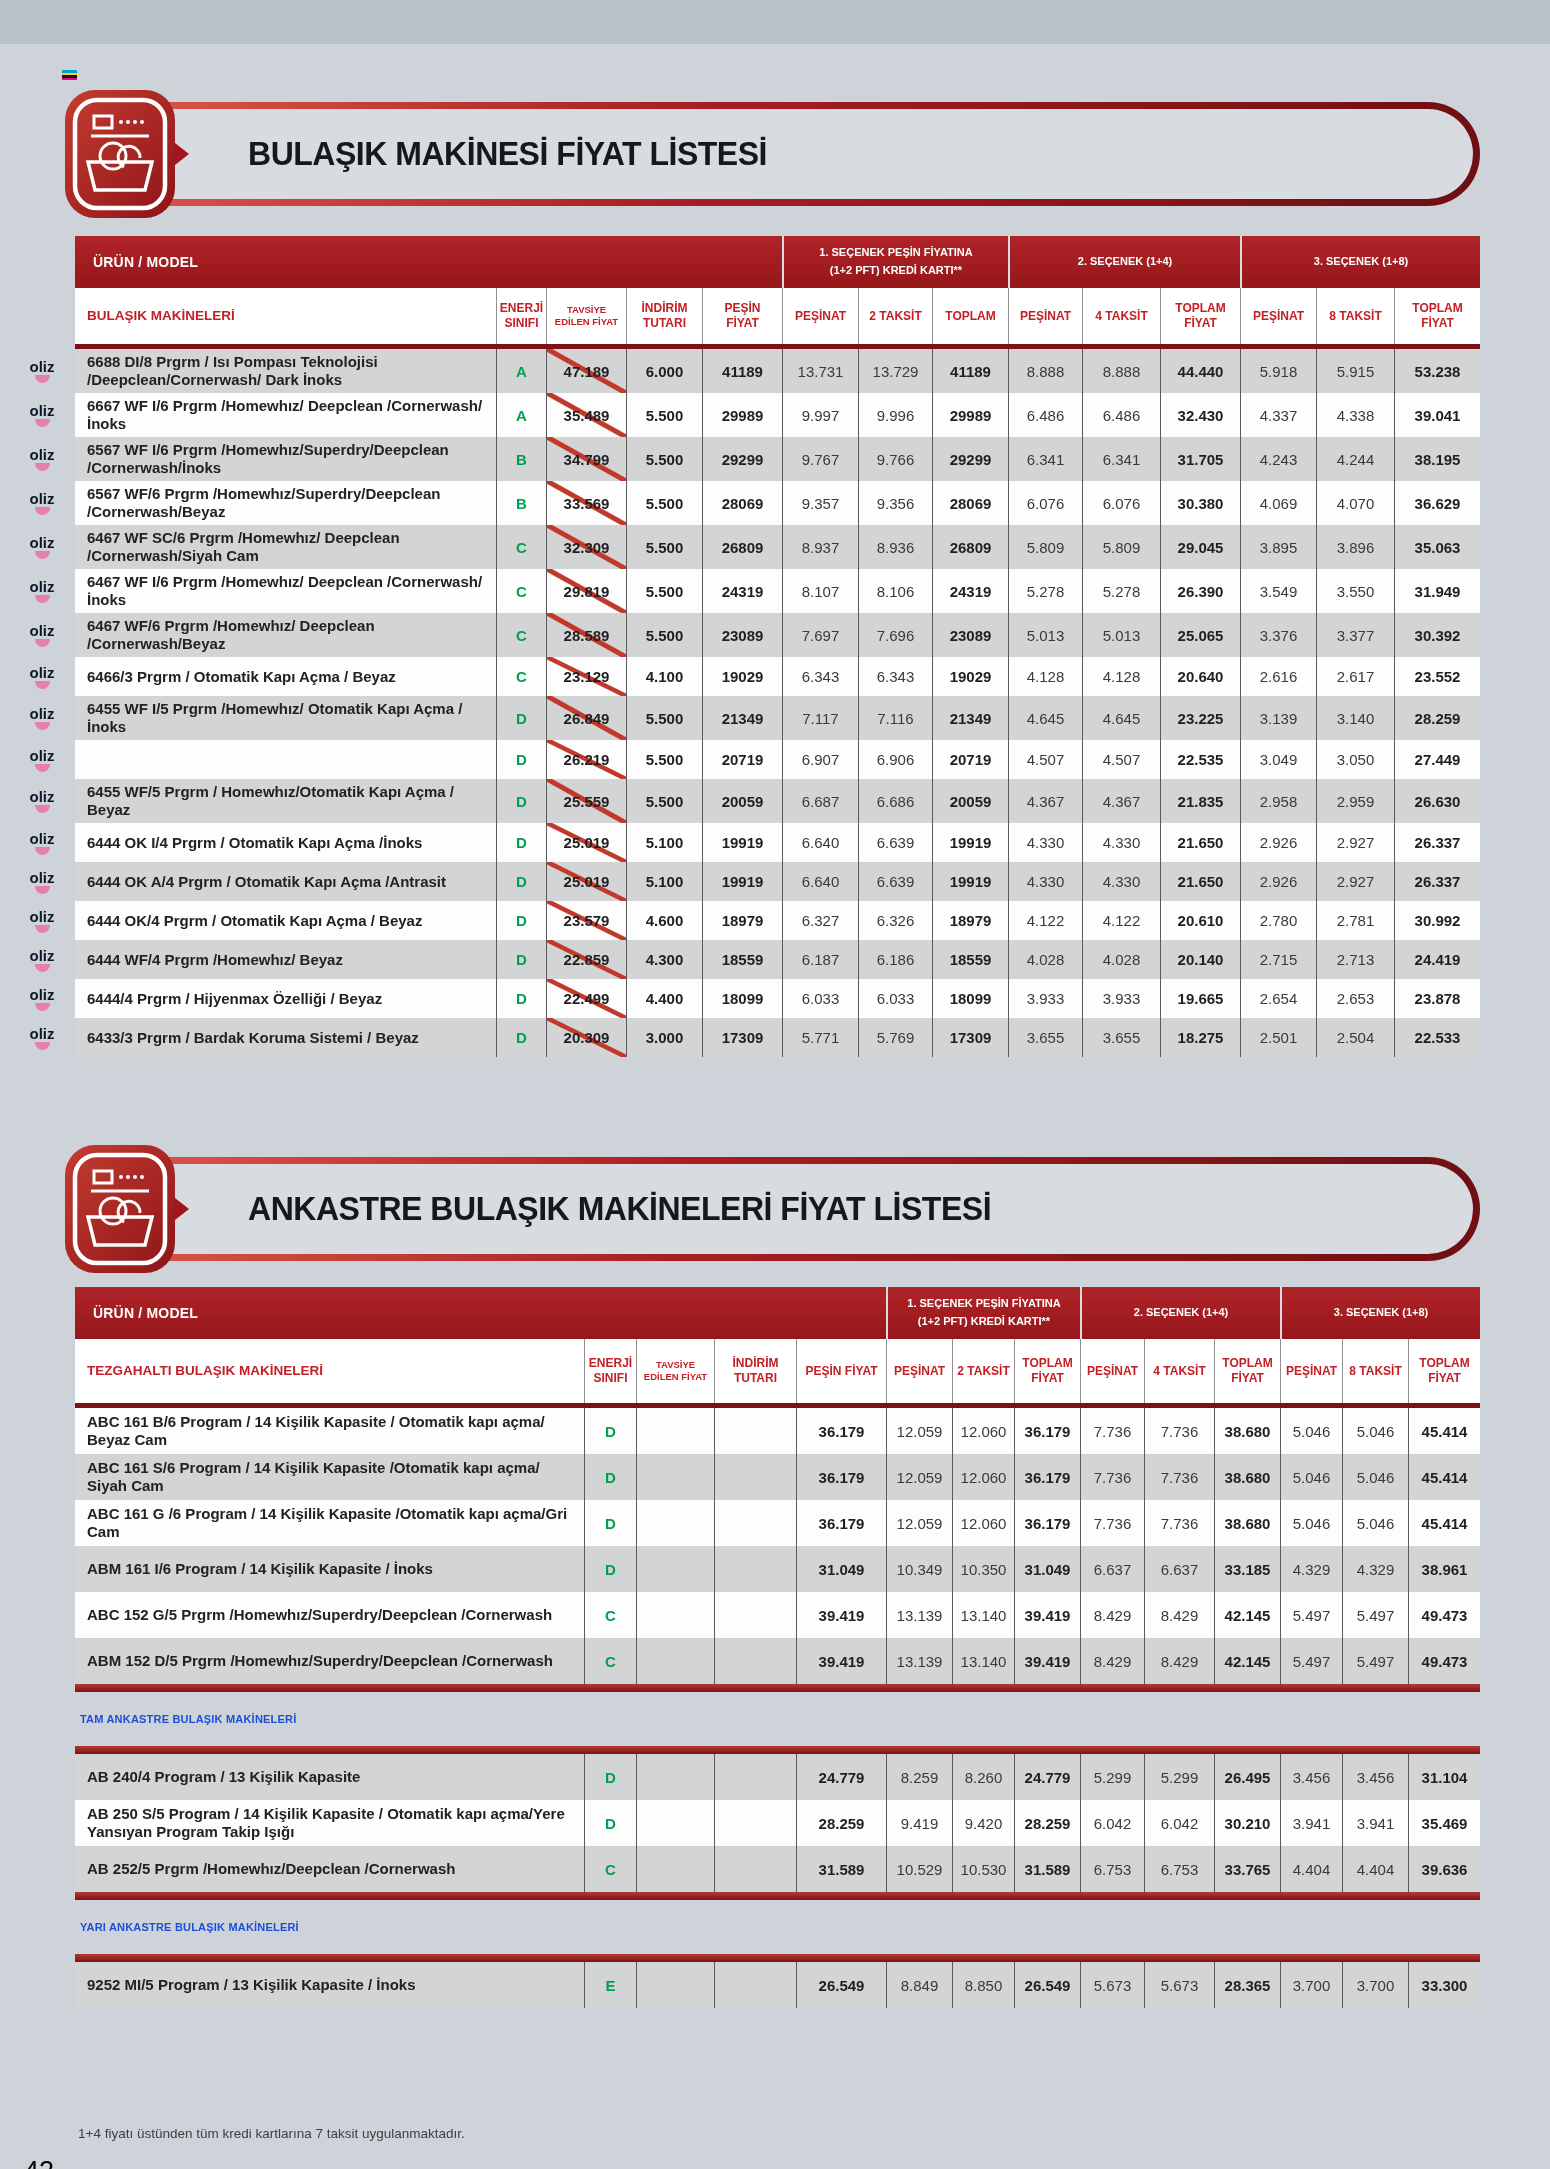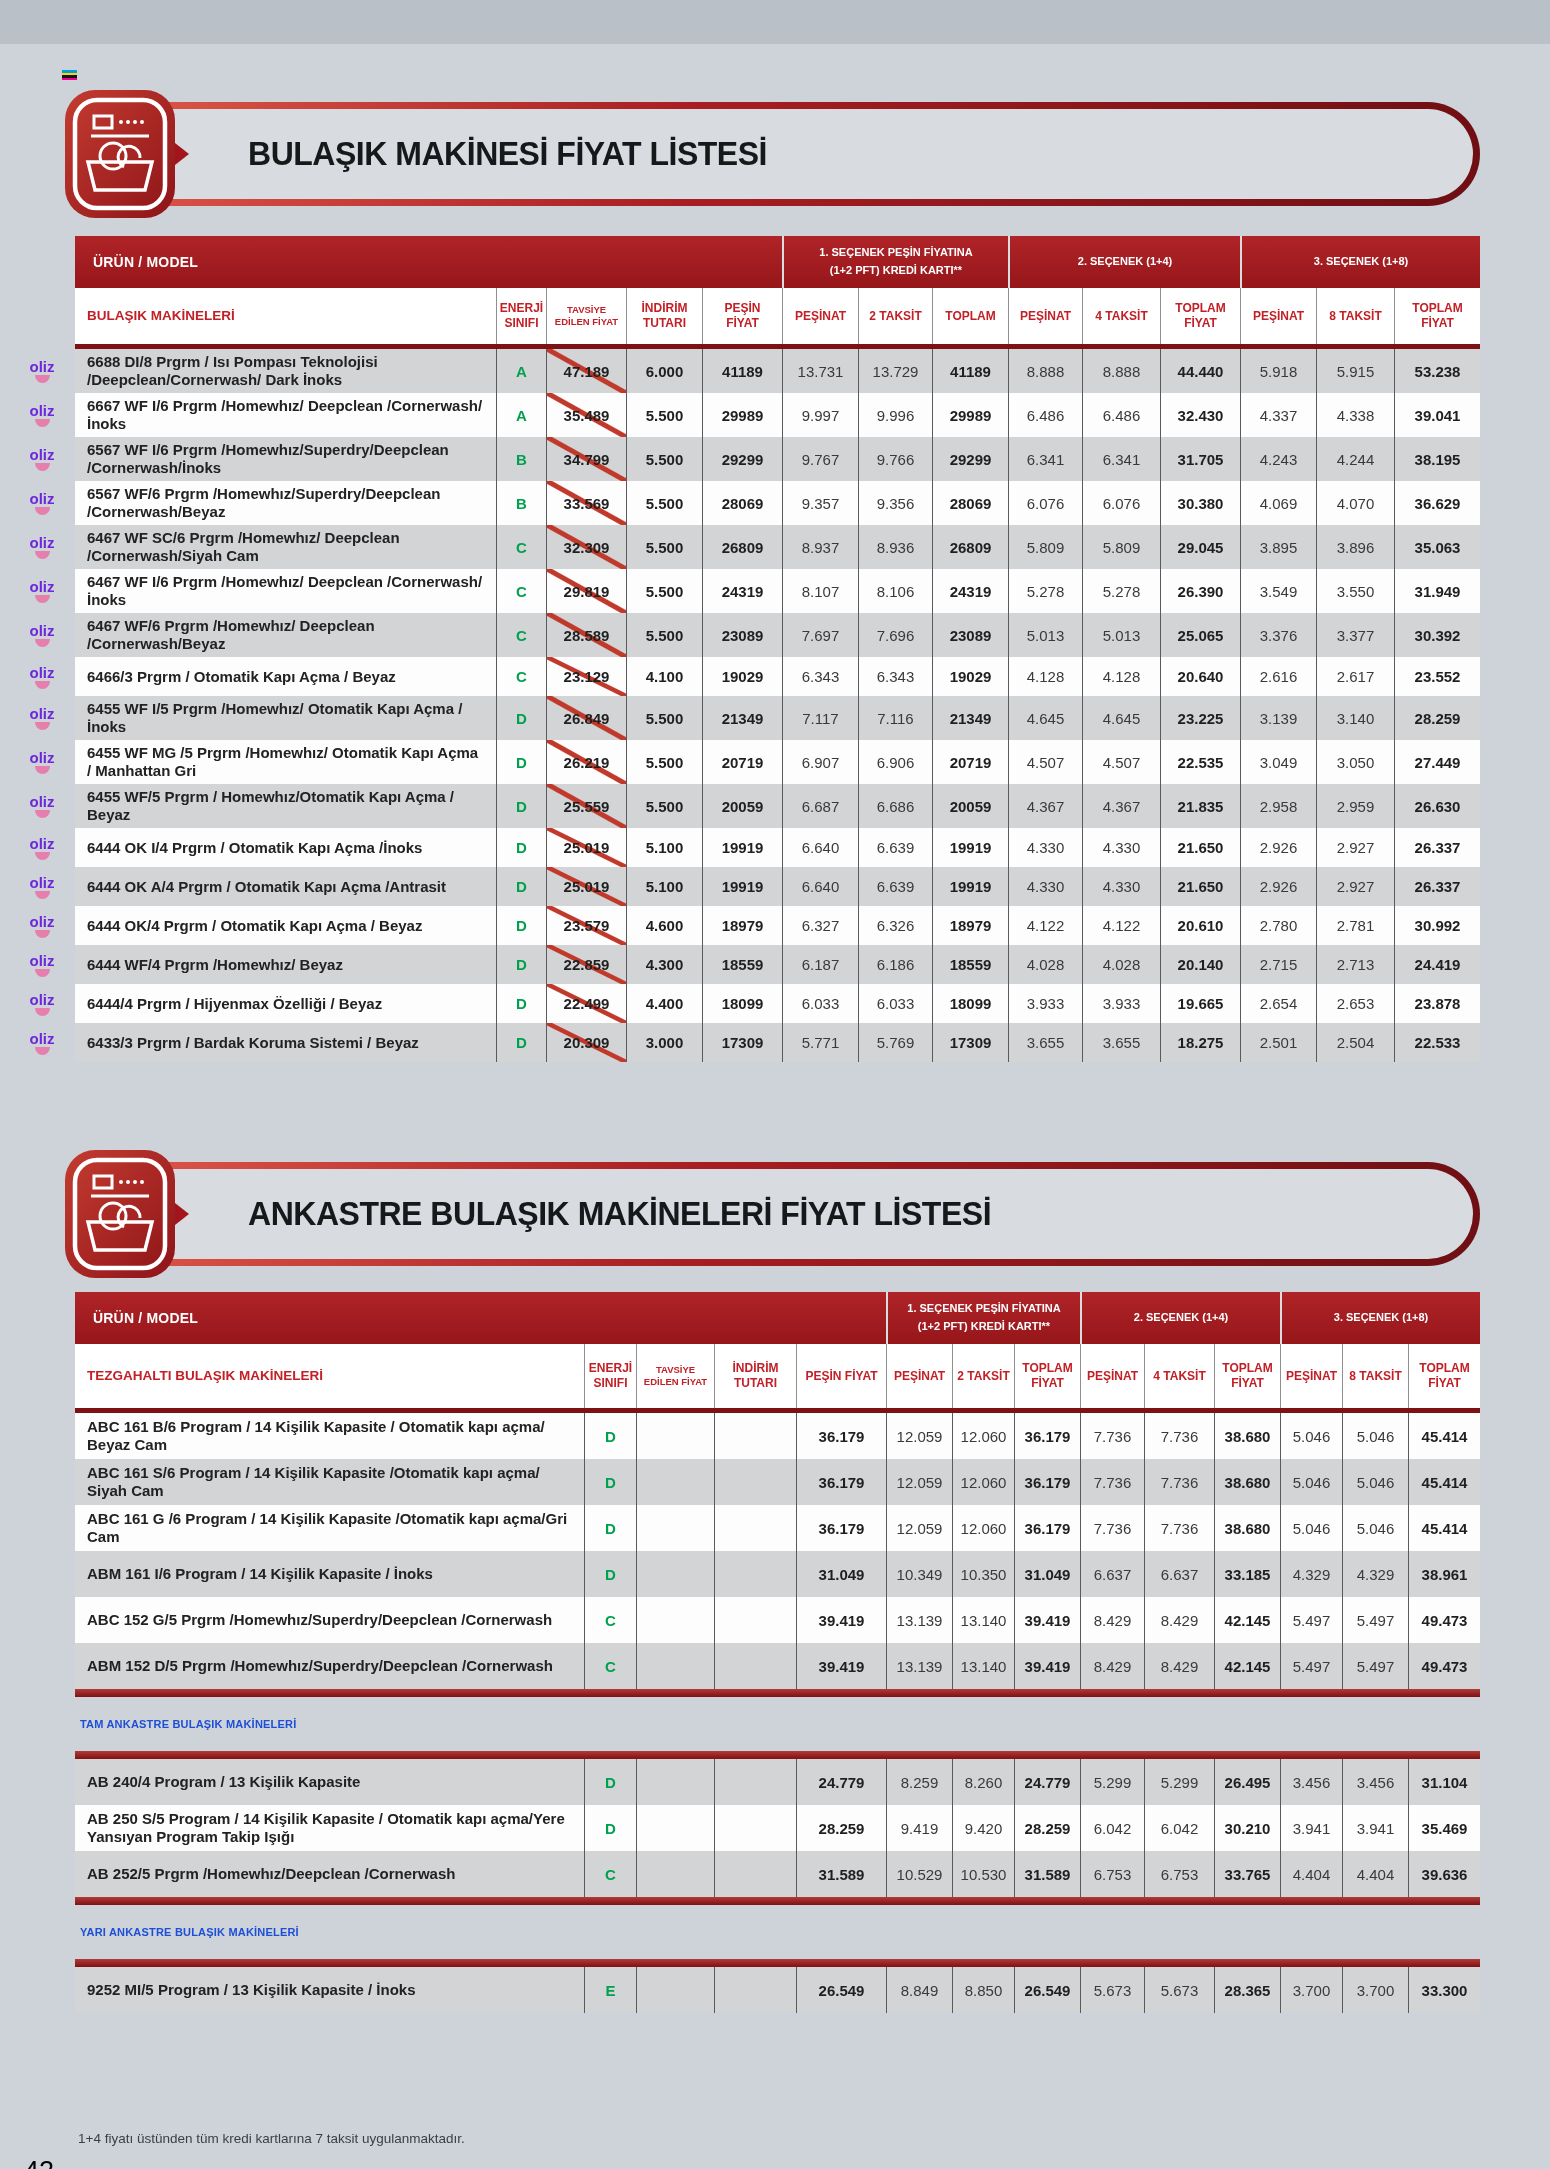--- a/index.html
+++ b/index.html
@@ -41,21 +41,21 @@
   #t2 .c-model{min-height:46px;}
   .c-energy{font-weight:700;color:#00a14e;font-size:15px;border-left:1px solid #5a5a5a;}
   .c-n{font-size:15px;color:#3a3a3a;border-left:1px solid #5a5a5a;padding:2px;}
   .b{font-weight:700;color:#1f1f1f;}
   .gray{background:#d2d4d5;}
   .white{background:#fdfdfd;}
   .strike{background-image:linear-gradient(to top right,transparent 46%,#c0392b 47.5%,#c0392b 52.5%,transparent 54%);}
 
   
   .oliz{position:absolute;left:-56px;top:50%;transform:translateY(-50%);width:46px;display:flex;flex-direction:column;align-items:center;}
-  .oliz-t{font-size:15px;font-weight:800;color:#6d28d9;line-height:1;}
+  .oliz-t{font-size:15px;font-weight:800;color:#0f172a;line-height:1;}
   .oliz-h{width:15px;height:8px;background:#e77fae;border-radius:0 0 9px 9px;margin-top:1px;}
 
   .footnote{margin:14px 70px 0 78px;font-size:13.5px;color:#3c4044;}
   .gap-banner{margin-top:100px;}
   .footnote-2{margin-top:118px;}
   .pagenum{position:absolute;left:24px;top:2112px;font-size:27px;color:#000000;font-weight:400;}
 </style>
 </head>
 <body>
 
@@ -297,21 +297,20 @@
       <div class="cell c-n gray">4.645</div>
       <div class="cell c-n b gray">23.225</div>
       <div class="cell c-n gray">3.139</div>
       <div class="cell c-n gray">3.140</div>
       <div class="cell c-n b gray">28.259</div>
       <div class="cell c-model white">
         <div class="oliz">
           <div class="oliz-t">oliz</div>
           <div class="oliz-h"></div>
         </div>
-        <div class="mtext">6455 WF MG /5 Prgrm /Homewhız/ Otomatik Kapı Açma / Manhattan Gri</div>
       </div>
       <div class="cell c-energy white">D</div>
       <div class="cell c-n b white strike">26.219</div>
       <div class="cell c-n b white">5.500</div>
       <div class="cell c-n b white">20719</div>
       <div class="cell c-n white">6.907</div>
       <div class="cell c-n white">6.906</div>
       <div class="cell c-n b white">20719</div>
       <div class="cell c-n white">4.507</div>
       <div class="cell c-n white">4.507</div>

